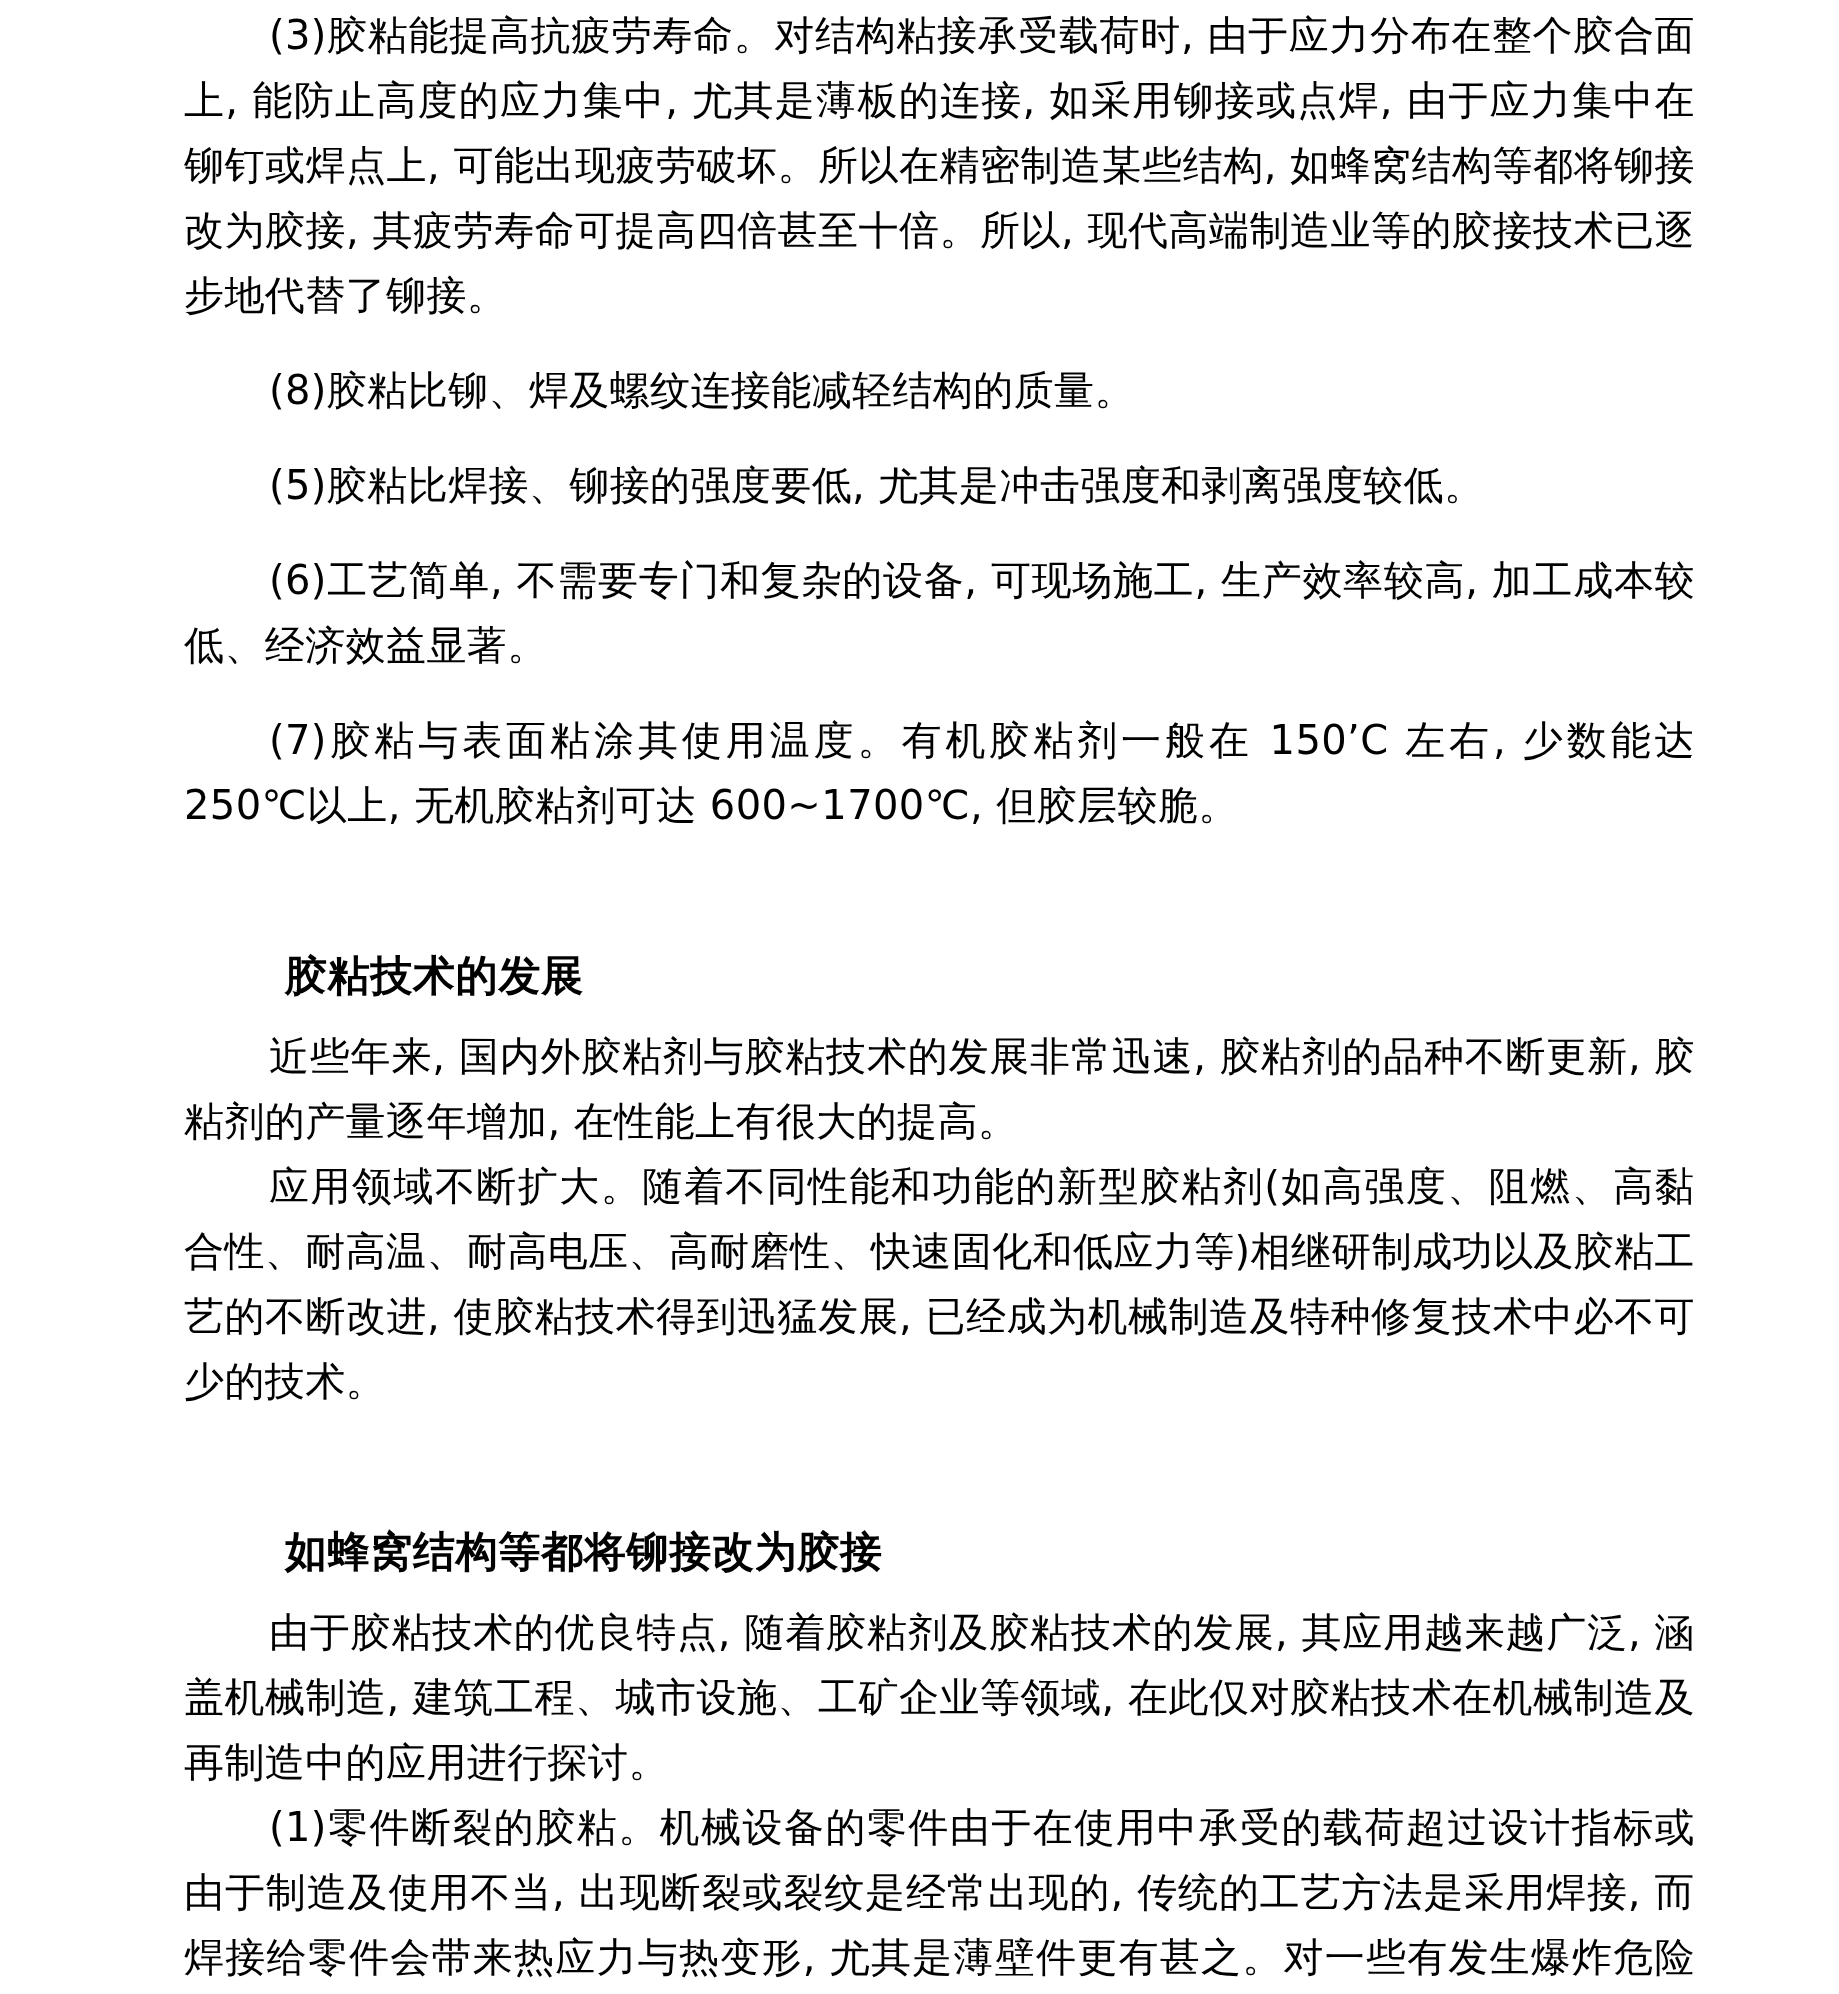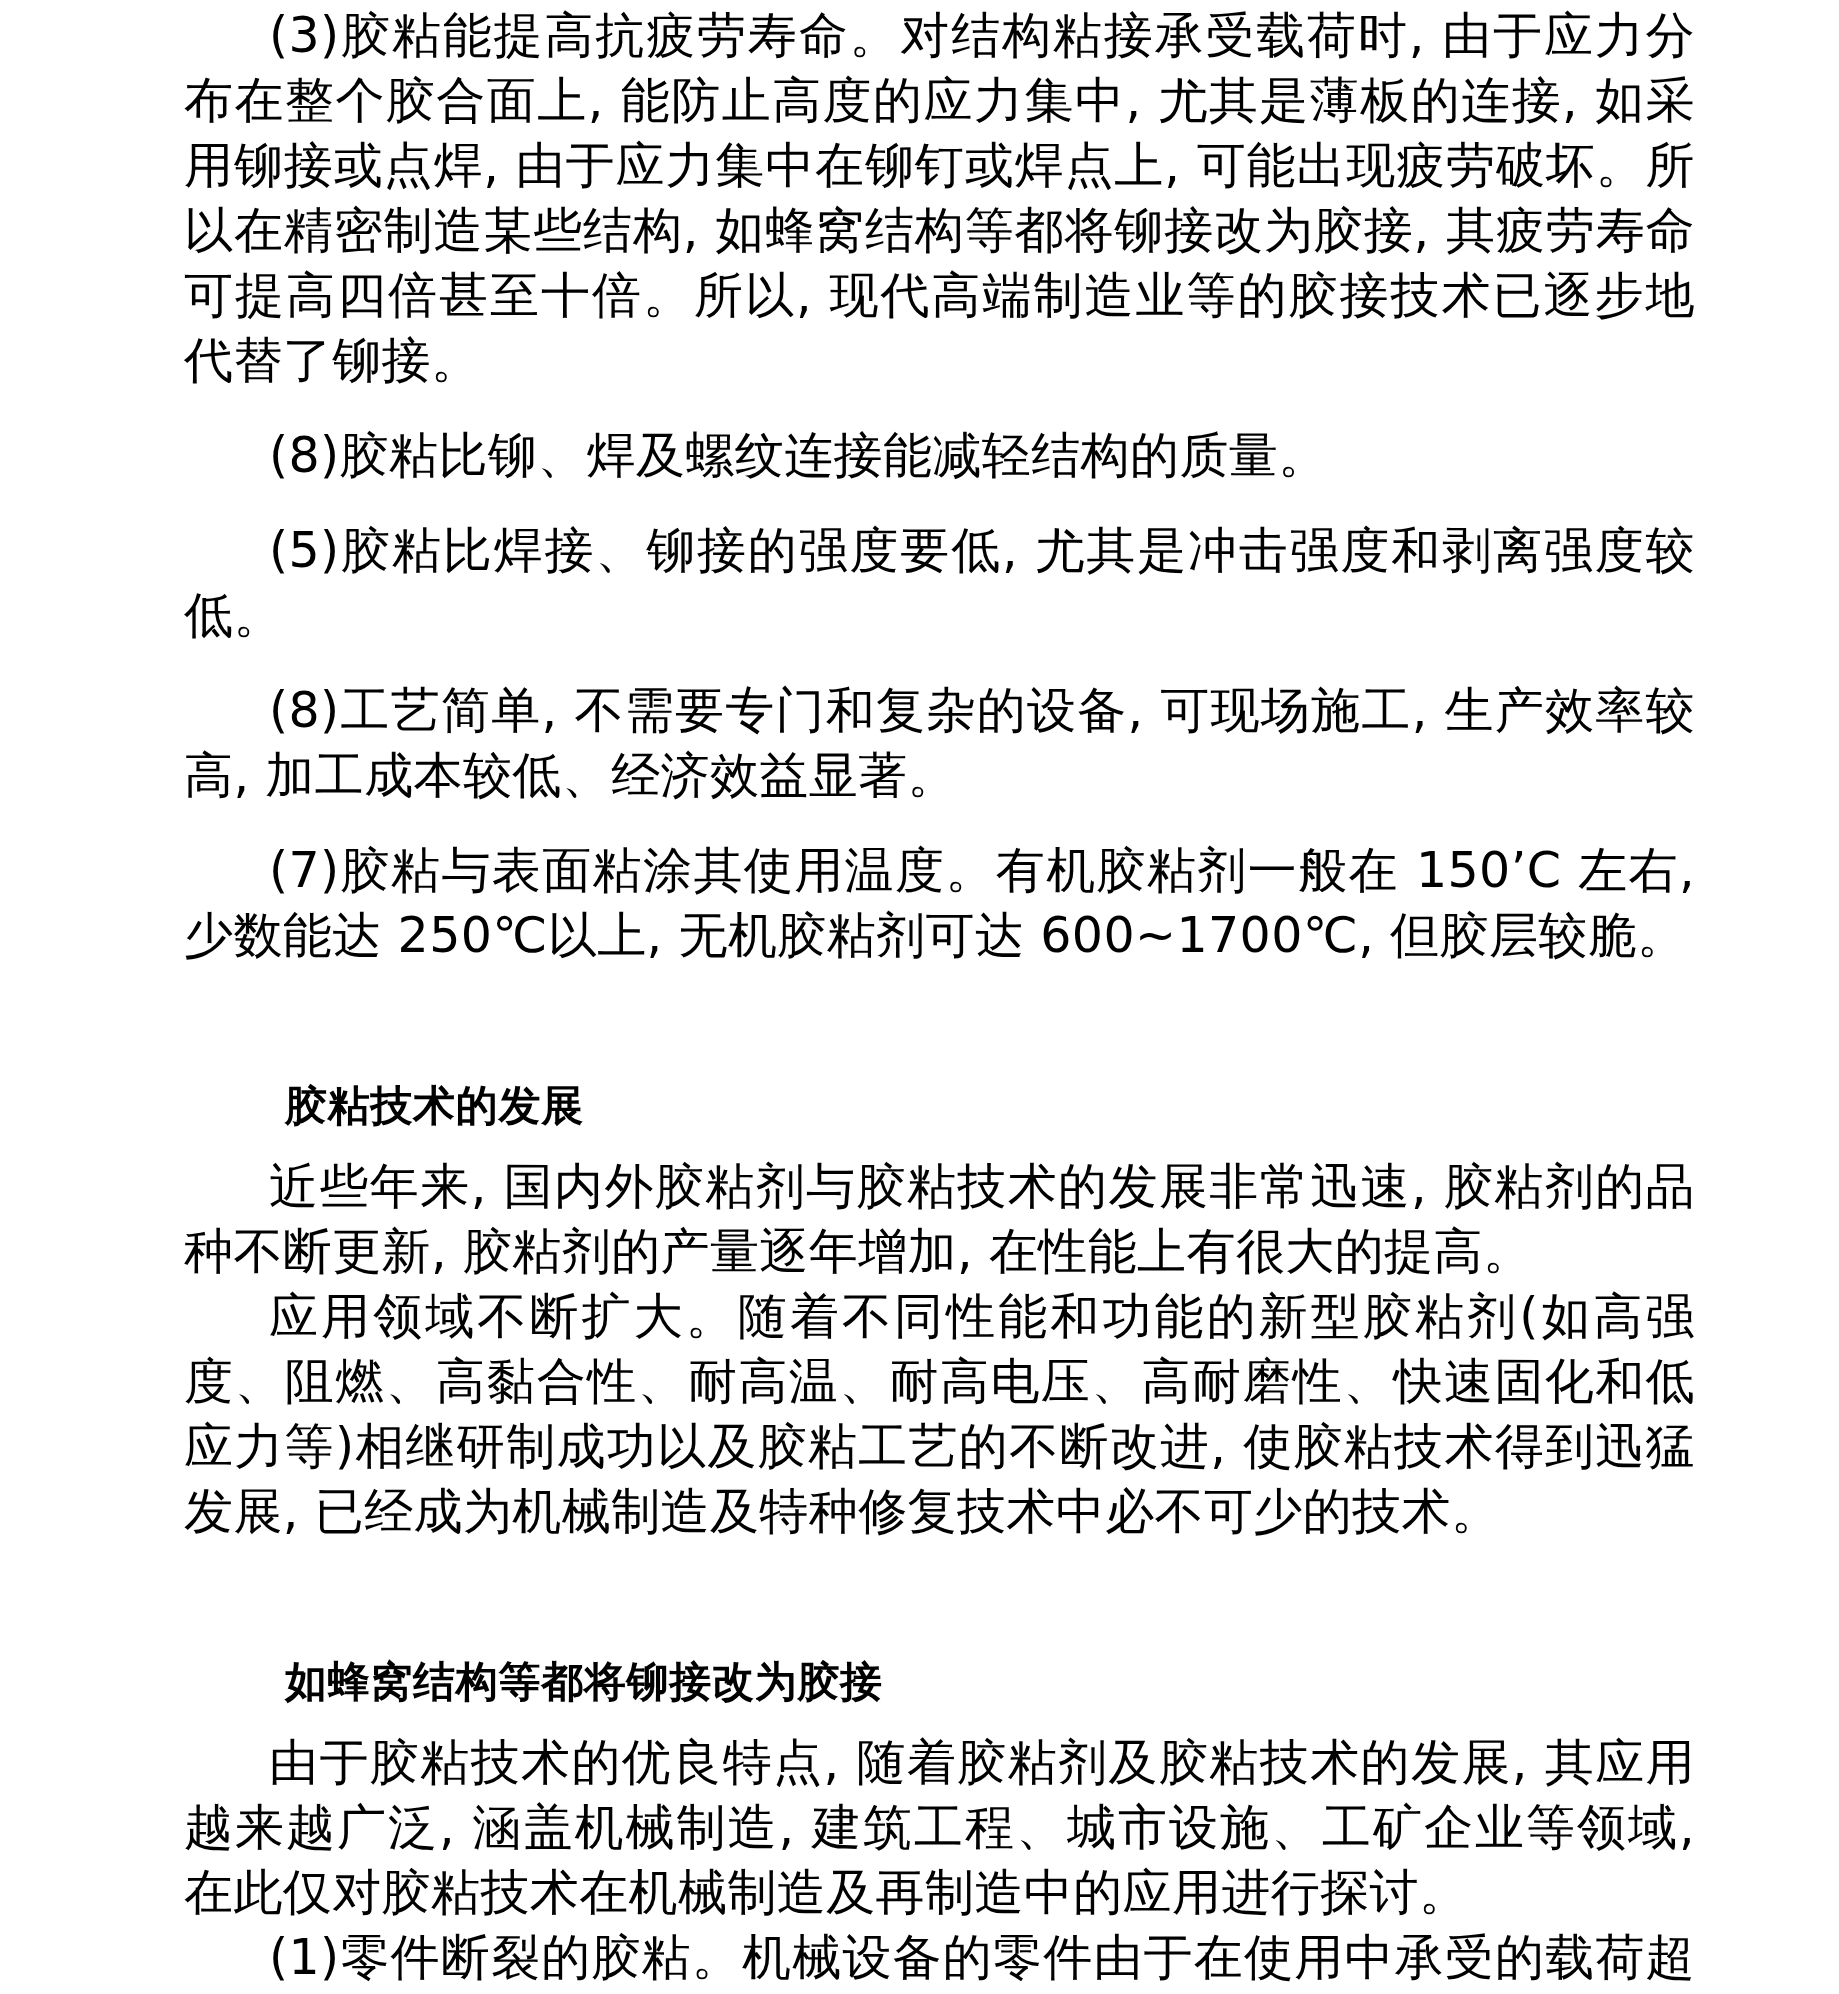--- a/index.html
+++ b/index.html
@@ -20,21 +20,21 @@
     height: 1995px;
     background: #ffffff;
     box-sizing: border-box;
     padding: 0 145px 0 184px;
   }
   .doc-body {
     padding-top: 3px;
   }
   p.para {
     margin: 0;
-    font-size: 49px;
+    font-size: 40px;
     line-height: 65px;
     text-align: justify;
     text-justify: inter-character;
     letter-spacing: 0.4px;
     text-indent: 85px;
     font-weight: 500;
     -webkit-font-smoothing: none;
   }
   h2.heading {
     margin: 16px;
@@ -58,21 +58,21 @@
     <div class="gap-sm"></div>
 
     <p class="para">(8)胶粘比铆、焊及螺纹连接能减轻结构的质量。</p>
 
     <div class="gap-sm"></div>
 
     <p class="para">(5)胶粘比焊接、铆接的强度要低, 尤其是冲击强度和剥离强度较低。</p>
 
     <div class="gap-sm"></div>
 
-    <p class="para">(8)工艺简单, 不需要专门和复杂的设备, 可现场施工, 生产效率较高, 加工成本较低、经济效益显著。</p>
+    <p class="para">(6)工艺简单, 不需要专门和复杂的设备, 可现场施工, 生产效率较高, 加工成本较低、经济效益显著。</p>
 
     <div class="gap-sm"></div>
 
     <p class="para">(7)胶粘与表面粘涂其使用温度。有机胶粘剂一般在 150’C 左右, 少数能达 250℃以上, 无机胶粘剂可达 600~1700℃, 但胶层较脆。</p>
 
     <div class="gap-xl"></div>
 
     <h2 class="heading">胶粘技术的发展</h2>
 
 

